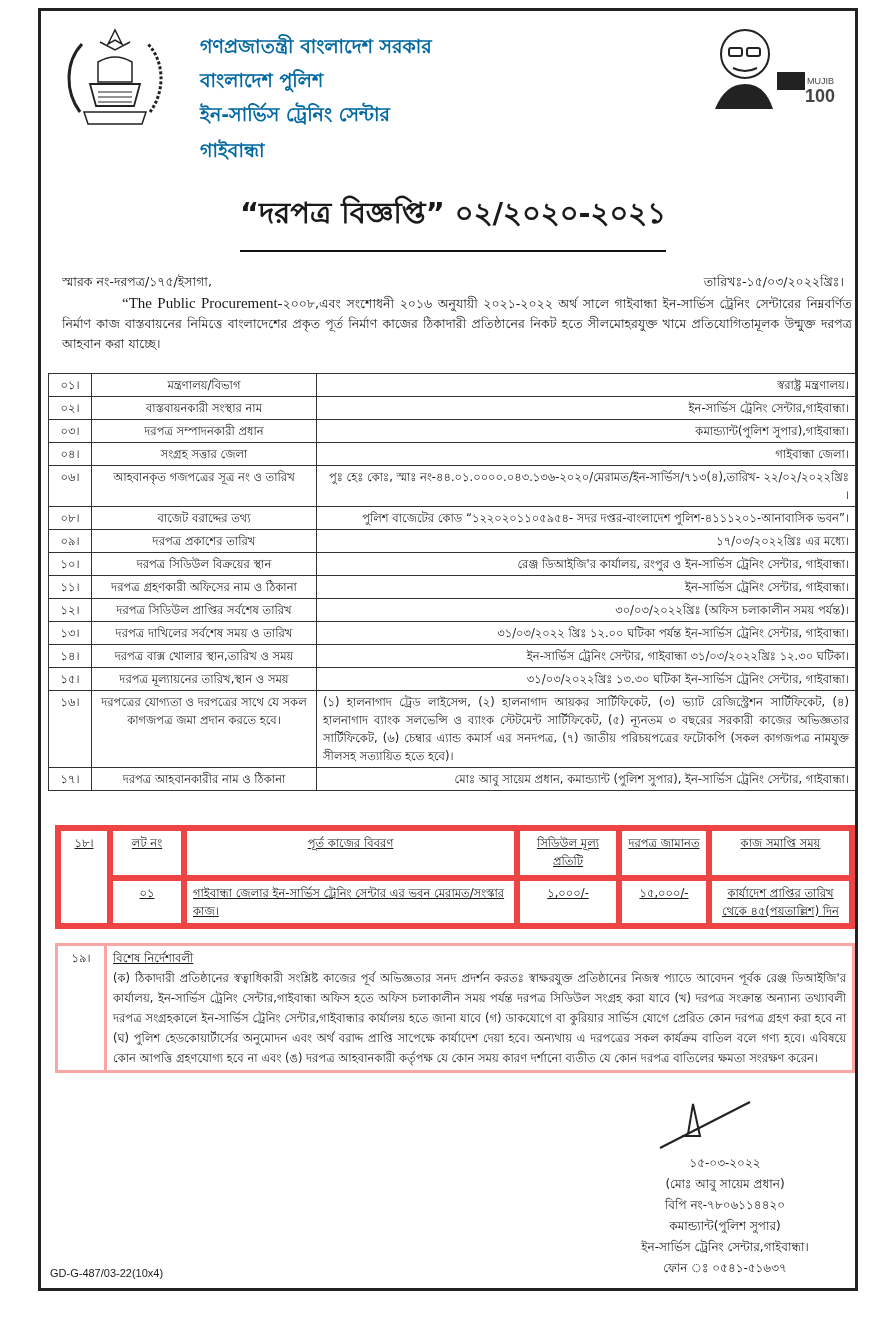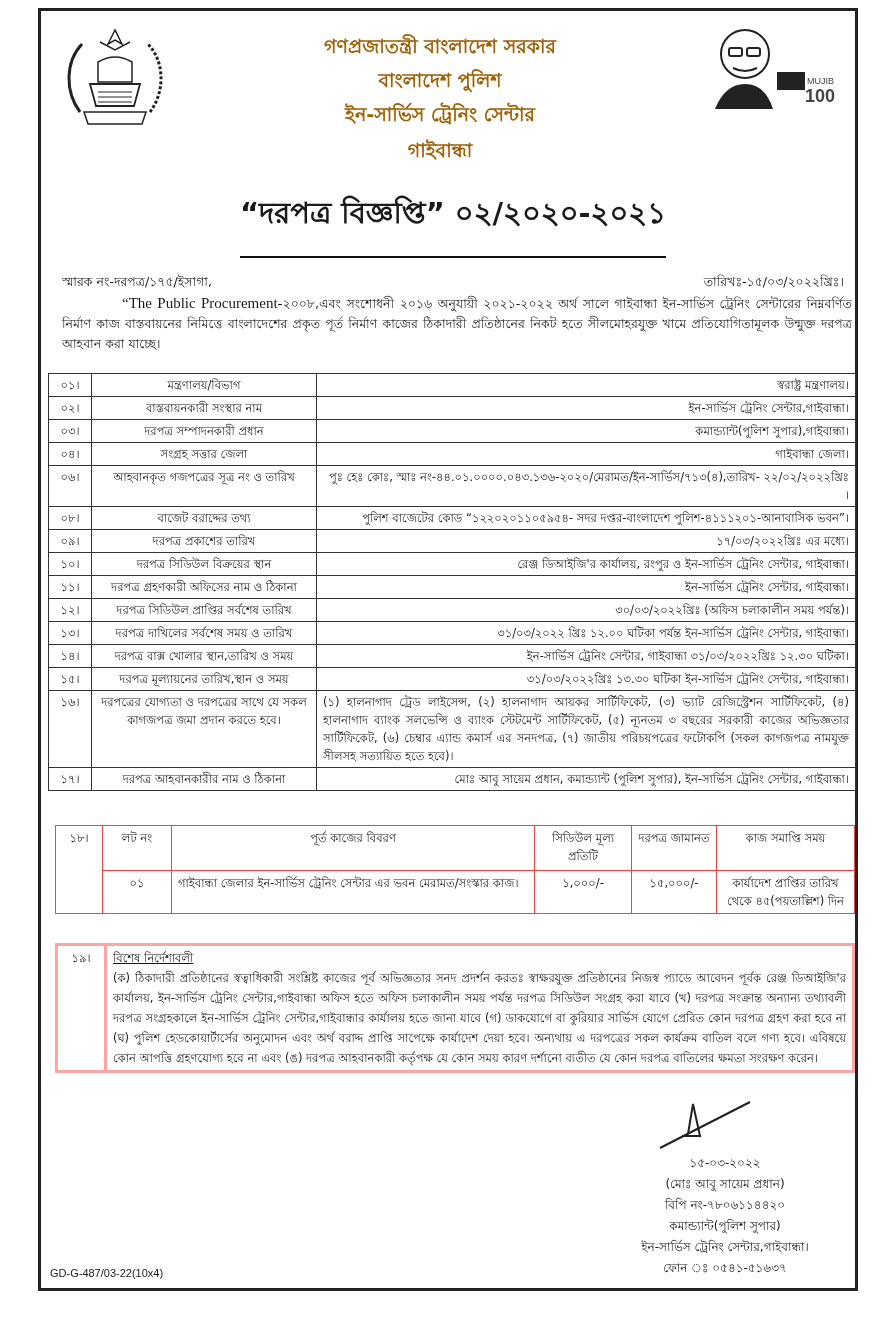--- a/index.html
+++ b/index.html
@@ -1,38 +1,38 @@
 <!DOCTYPE html>
 <html><head>
 <meta charset="utf-8">
 <style>
   html, body { margin: 0; padding: 0; background: #ffffff; }
   body { width: 872px; height: 1321px; position: relative; font-family: "DejaVu Sans", sans-serif; color: #1a1a1a; }
   .frame { position: absolute; left: 38px; top: 8px; width: 820px; height: 1283px; border: 3px solid #222; box-sizing: border-box; background: #fff; }
   .emblem { position: absolute; left: 60px; top: 22px; width: 110px; height: 110px; }
   .mujib { position: absolute; left: 695px; top: 14px; width: 150px; height: 100px; }
-  .head { position: absolute; left: 200px; width: 480px; text-align: center; font-weight: bold; color: #a16207; }
+  .head { position: absolute; left: 200px; width: 480px; font-weight: bold; color: #0369a1; }
   .h1 { top: 32px; font-size: 19px; }
   .h2 { top: 66px; font-size: 19px; }
   .h3 { top: 100px; font-size: 19px; }
   .h4 { top: 136px; font-size: 19px; }
-  .big-title { position: absolute; left: 240px; top: 190px; font-size: 29px; font-weight: bold; border-bottom: 2px solid #111; padding-bottom: 17px; white-space: nowrap; }
+  .big-title { position: absolute; left: 240px; top: 190px; font-size: 29px; font-weight: bold; border-bottom: 2px solid #111; padding-bottom: 11px; white-space: nowrap; }
   .memo { position: absolute; left: 62px; top: 273px; font-size: 12.5px; }
   .date { position: absolute; right: 28px; top: 273px; font-size: 12.5px; }
   .intro { position: absolute; left: 62px; top: 293px; width: 790px; font-size: 12.5px; line-height: 20px; text-align: justify; text-indent: 60px; }
   .intro .en { font-family: "Liberation Serif", serif; font-size: 15px; }
   table { border-collapse: collapse; }
   .info { position: absolute; left: 48px; top: 373px; width: 808px; font-size: 11.5px; }
   .info td { border: 1px solid #333; padding: 2px 6px; vertical-align: top; line-height: 18px; }
   .info td.n { width: 30px; text-align: center; }
   .info td.k { width: 212px; text-align: center; }
   .info td.v { text-align: right; }
   .info td.just { text-align: justify; }
   .lot { position: absolute; left: 55px; top: 825px; width: 800px; font-size: 11.5px; }
-  .lot td { border: 1px solid #ef4444; padding: 3px 6px; vertical-align: top; line-height: 18px; }
+  .lot td { border: 6px solid #ef4444; padding: 3px 6px; vertical-align: top; line-height: 18px; text-decoration: underline; }
   .lot .c { text-align: center; }
   .special { position: absolute; left: 55px; top: 943px; width: 800px; font-size: 11.5px; }
   .special td { border: 3px solid #fca5a5; padding: 2px 6px; vertical-align: top; line-height: 20px; }
   .special .ttl { text-decoration: underline; }
   .special .body { text-align: justify; }
   .sign { position: absolute; left: 600px; top: 1098px; width: 230px; }
   .sig-block { position: absolute; left: 600px; top: 1153px; width: 250px; text-align: center; font-size: 12px; line-height: 21px; }
   .footer-code { position: absolute; left: 50px; top: 1267px; font-family: "Liberation Sans", sans-serif; font-size: 11px; }
 </style>
 </head>

